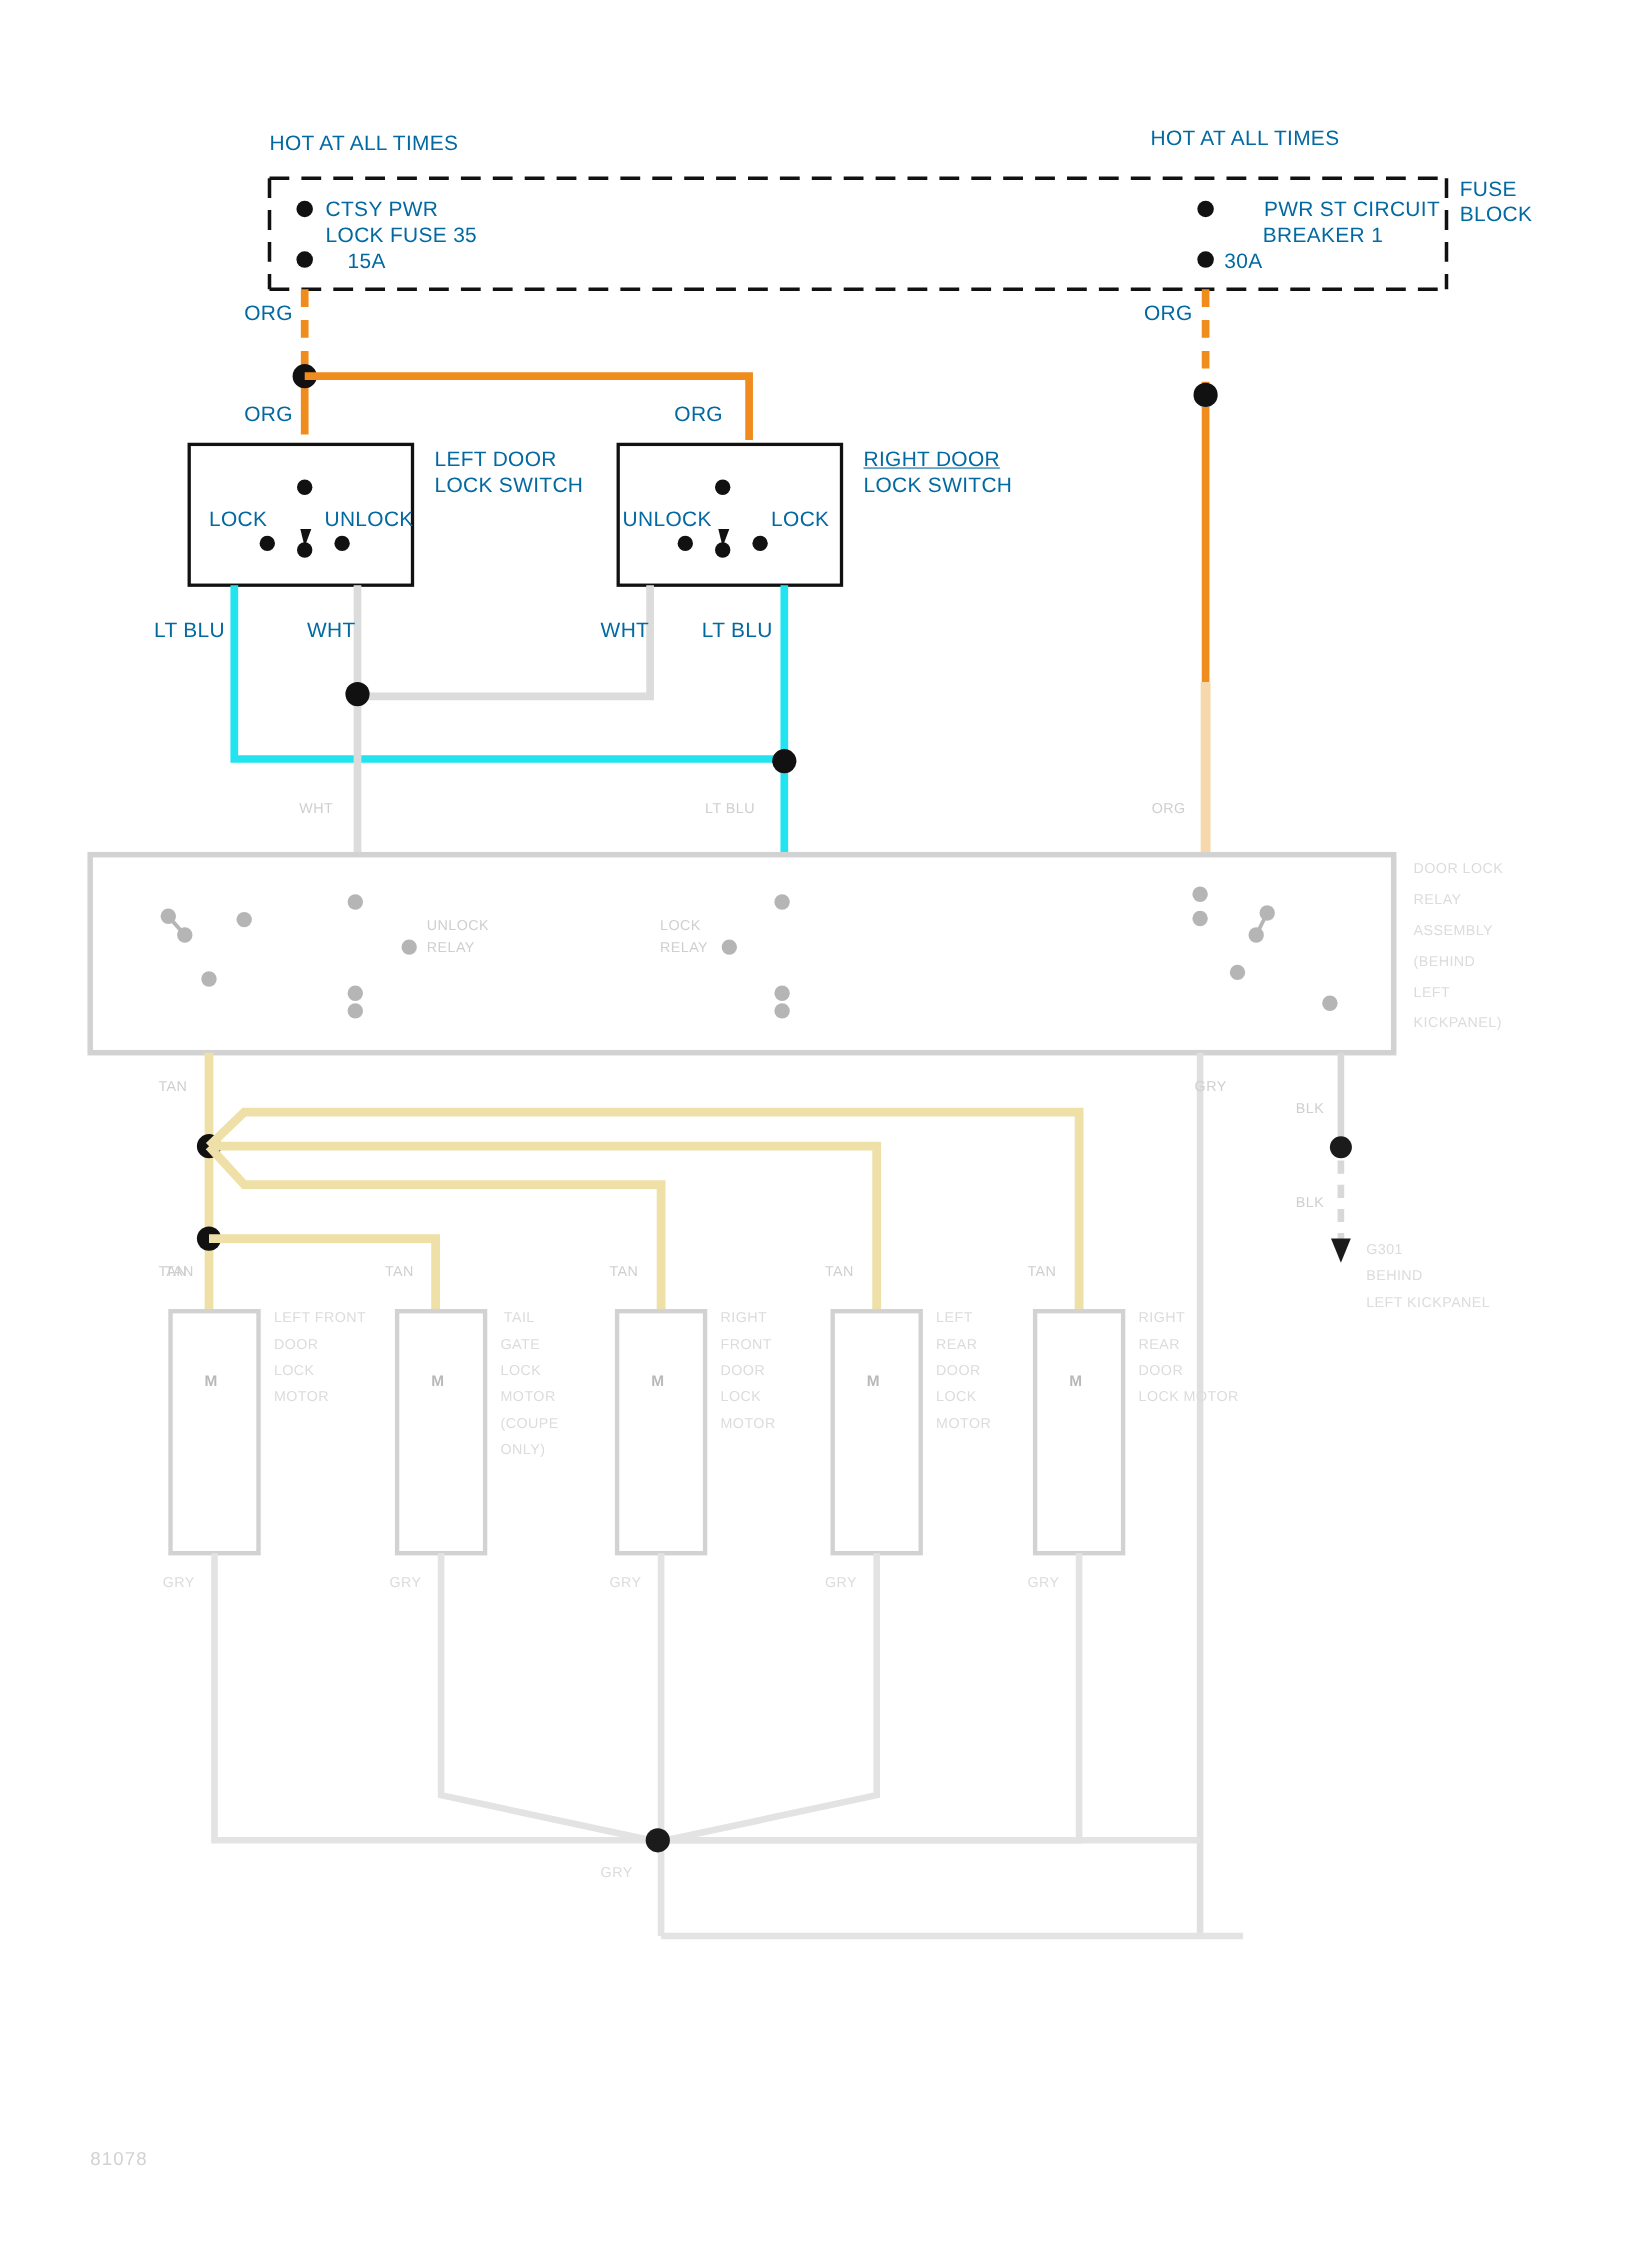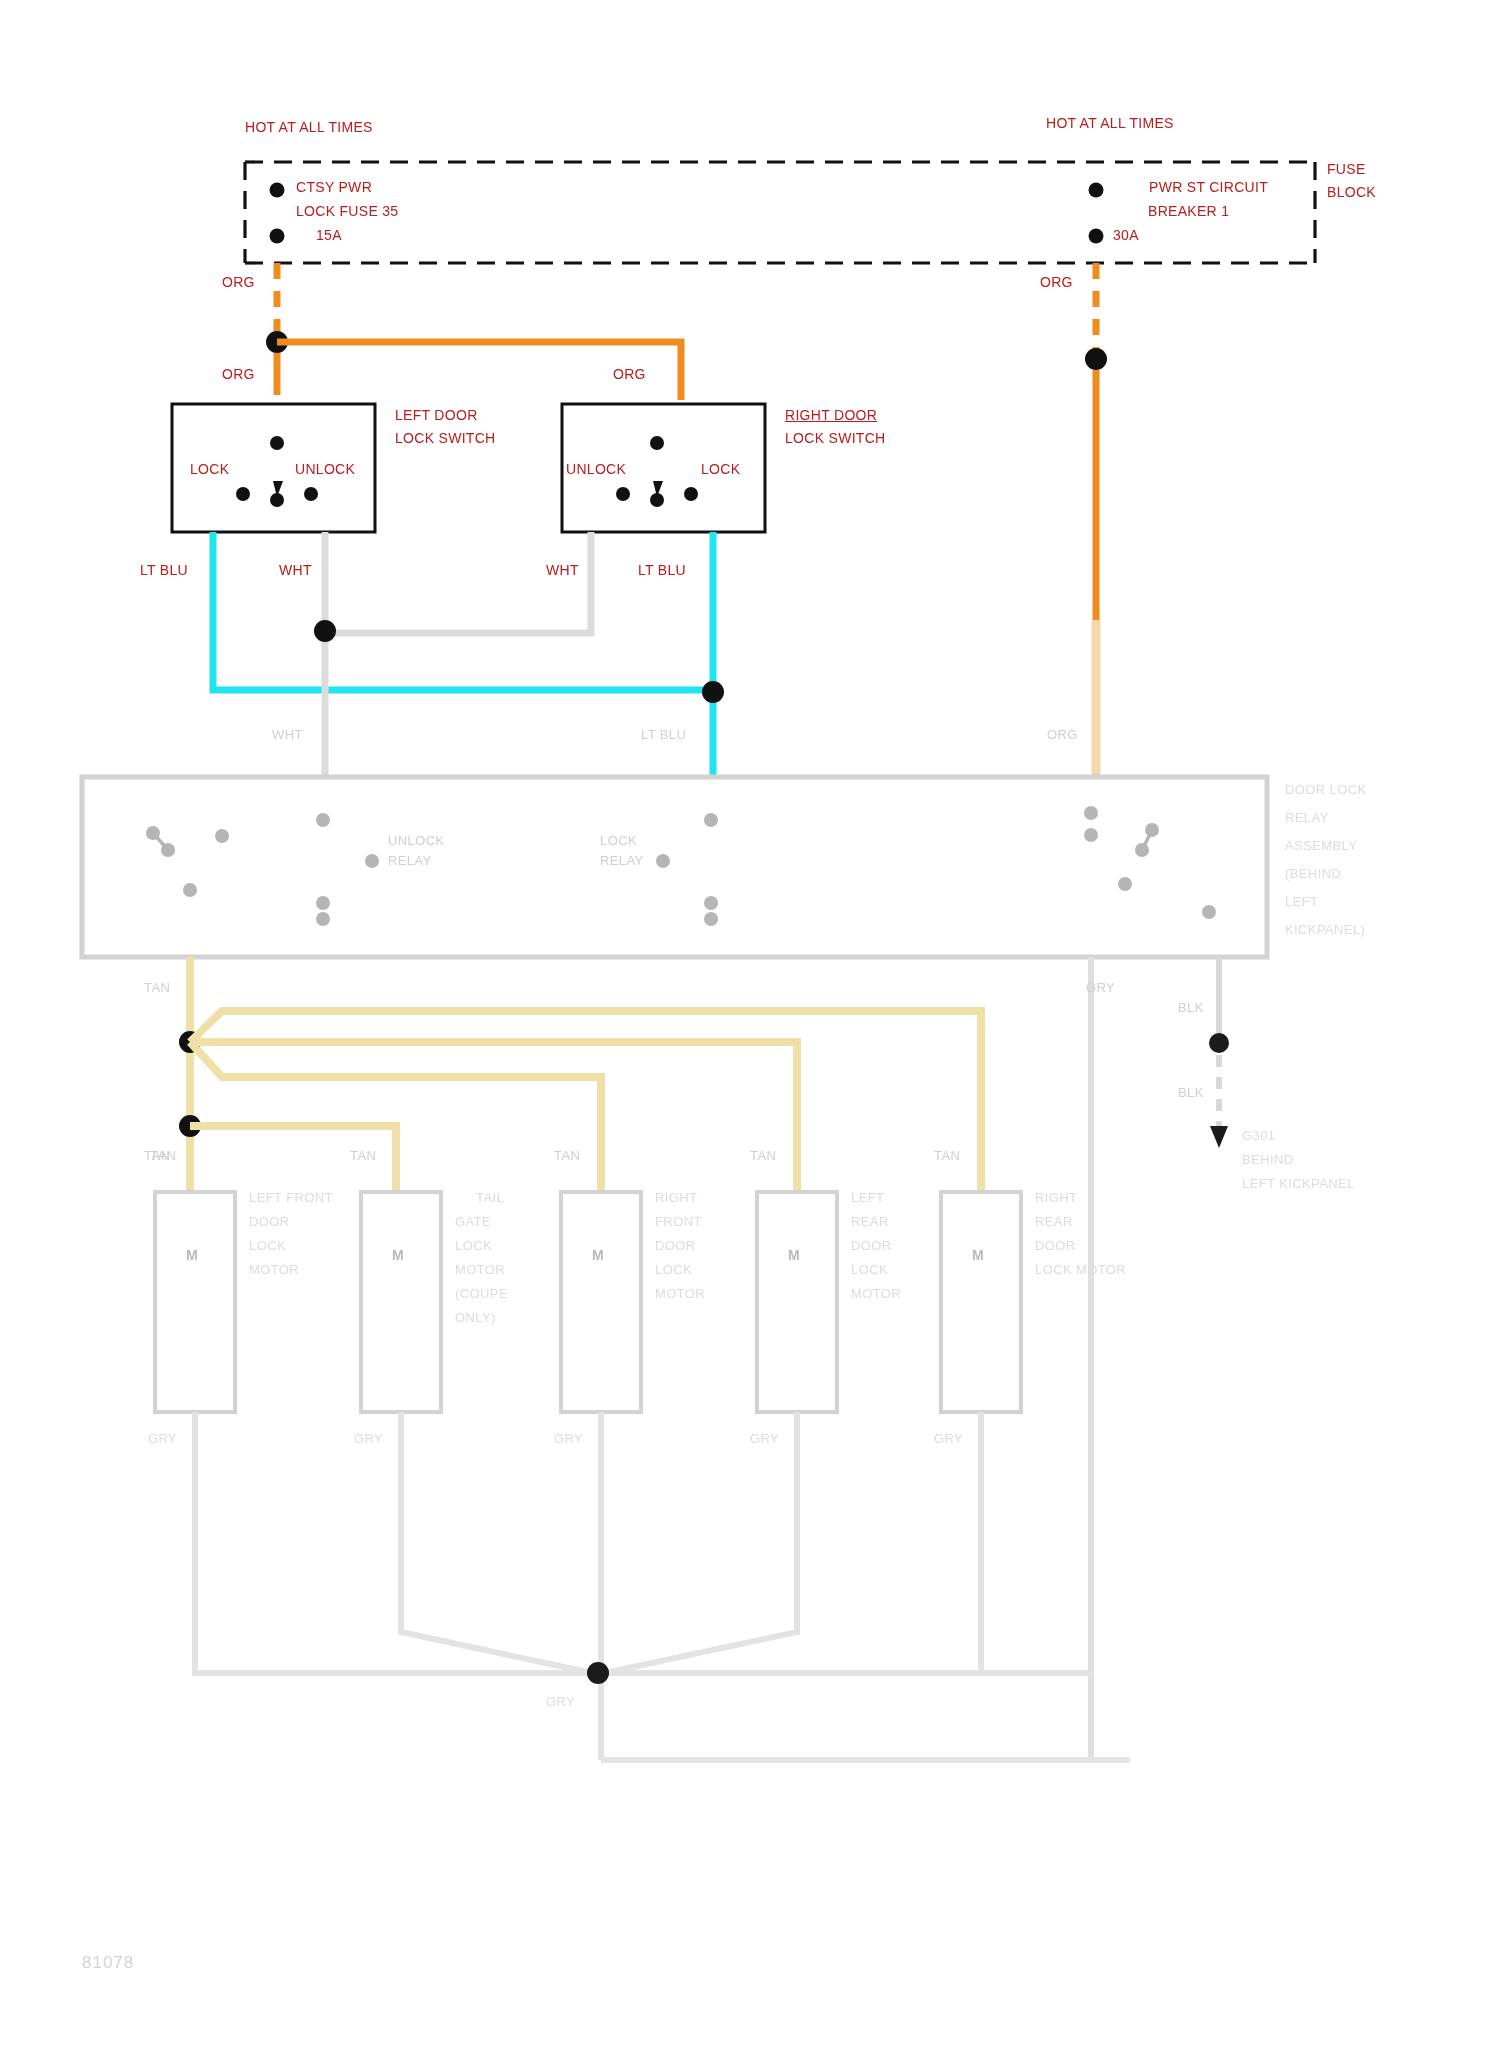--- a/index.html
+++ b/index.html
@@ -2,21 +2,21 @@
 <html><head>
 <meta charset="utf-8">
 <style>
   html,body{margin:0;padding:0;background:#ffffff;}
   body{width:1500px;height:2048px;position:relative;
        font-family:"Liberation Sans","DejaVu Sans",sans-serif;
        -webkit-font-smoothing:antialiased;overflow:hidden;}
   #stage{position:absolute;left:0;top:0;width:1500px;height:2048px;}
   svg{position:absolute;left:0;top:0;width:1500px;height:2048px;}
   .lbl{position:absolute;white-space:pre;line-height:1.28;}
-  .sharp{color:#b91c1c;font-size:14px;letter-spacing:.3px;}
+  .sharp{color:#0369a1;font-size:19px;letter-spacing:.3px;}
   .faded1{color:#b9b9b9;font-size:14px;letter-spacing:.4px;}
   .faded2{color:#cfcfcf;font-size:13px;letter-spacing:.4px;}
   .faded3{color:#dcdcdc;font-size:13px;letter-spacing:.4px;}
   .wmk{color:#d2d2d2;font-size:17px;letter-spacing:1px;}
 </style>
 </head>
 <body>
 
 <div id="stage">
 
@@ -217,21 +217,21 @@
 <div class="lbl faded1" style="left:392px;top:1247px;font-weight:bold;">M</div>
 <div class="lbl faded1" style="left:592px;top:1247px;font-weight:bold;">M</div>
 <div class="lbl faded1" style="left:788px;top:1247px;font-weight:bold;">M</div>
 <div class="lbl faded1" style="left:972px;top:1247px;font-weight:bold;">M</div>
 
 <div class="lbl faded3" style="left:249px;top:1190px;">LEFT FRONT</div>
 <div class="lbl faded3" style="left:249px;top:1214px;">DOOR</div>
 <div class="lbl faded3" style="left:249px;top:1238px;">LOCK</div>
 <div class="lbl faded3" style="left:249px;top:1262px;">MOTOR</div>
 
-<div class="lbl faded3" style="left:476px;top:1190px;">TAIL</div>
+<div class="lbl faded3" style="left:458px;top:1190px;">TAIL</div>
 <div class="lbl faded3" style="left:455px;top:1214px;">GATE</div>
 <div class="lbl faded3" style="left:455px;top:1238px;">LOCK</div>
 <div class="lbl faded3" style="left:455px;top:1262px;">MOTOR</div>
 <div class="lbl faded3" style="left:455px;top:1286px;">(COUPE</div>
 <div class="lbl faded3" style="left:455px;top:1310px;">ONLY)</div>
 
 <div class="lbl faded3" style="left:655px;top:1190px;">RIGHT</div>
 <div class="lbl faded3" style="left:655px;top:1214px;">FRONT</div>
 <div class="lbl faded3" style="left:655px;top:1238px;">DOOR</div>
 <div class="lbl faded3" style="left:655px;top:1262px;">LOCK</div>

